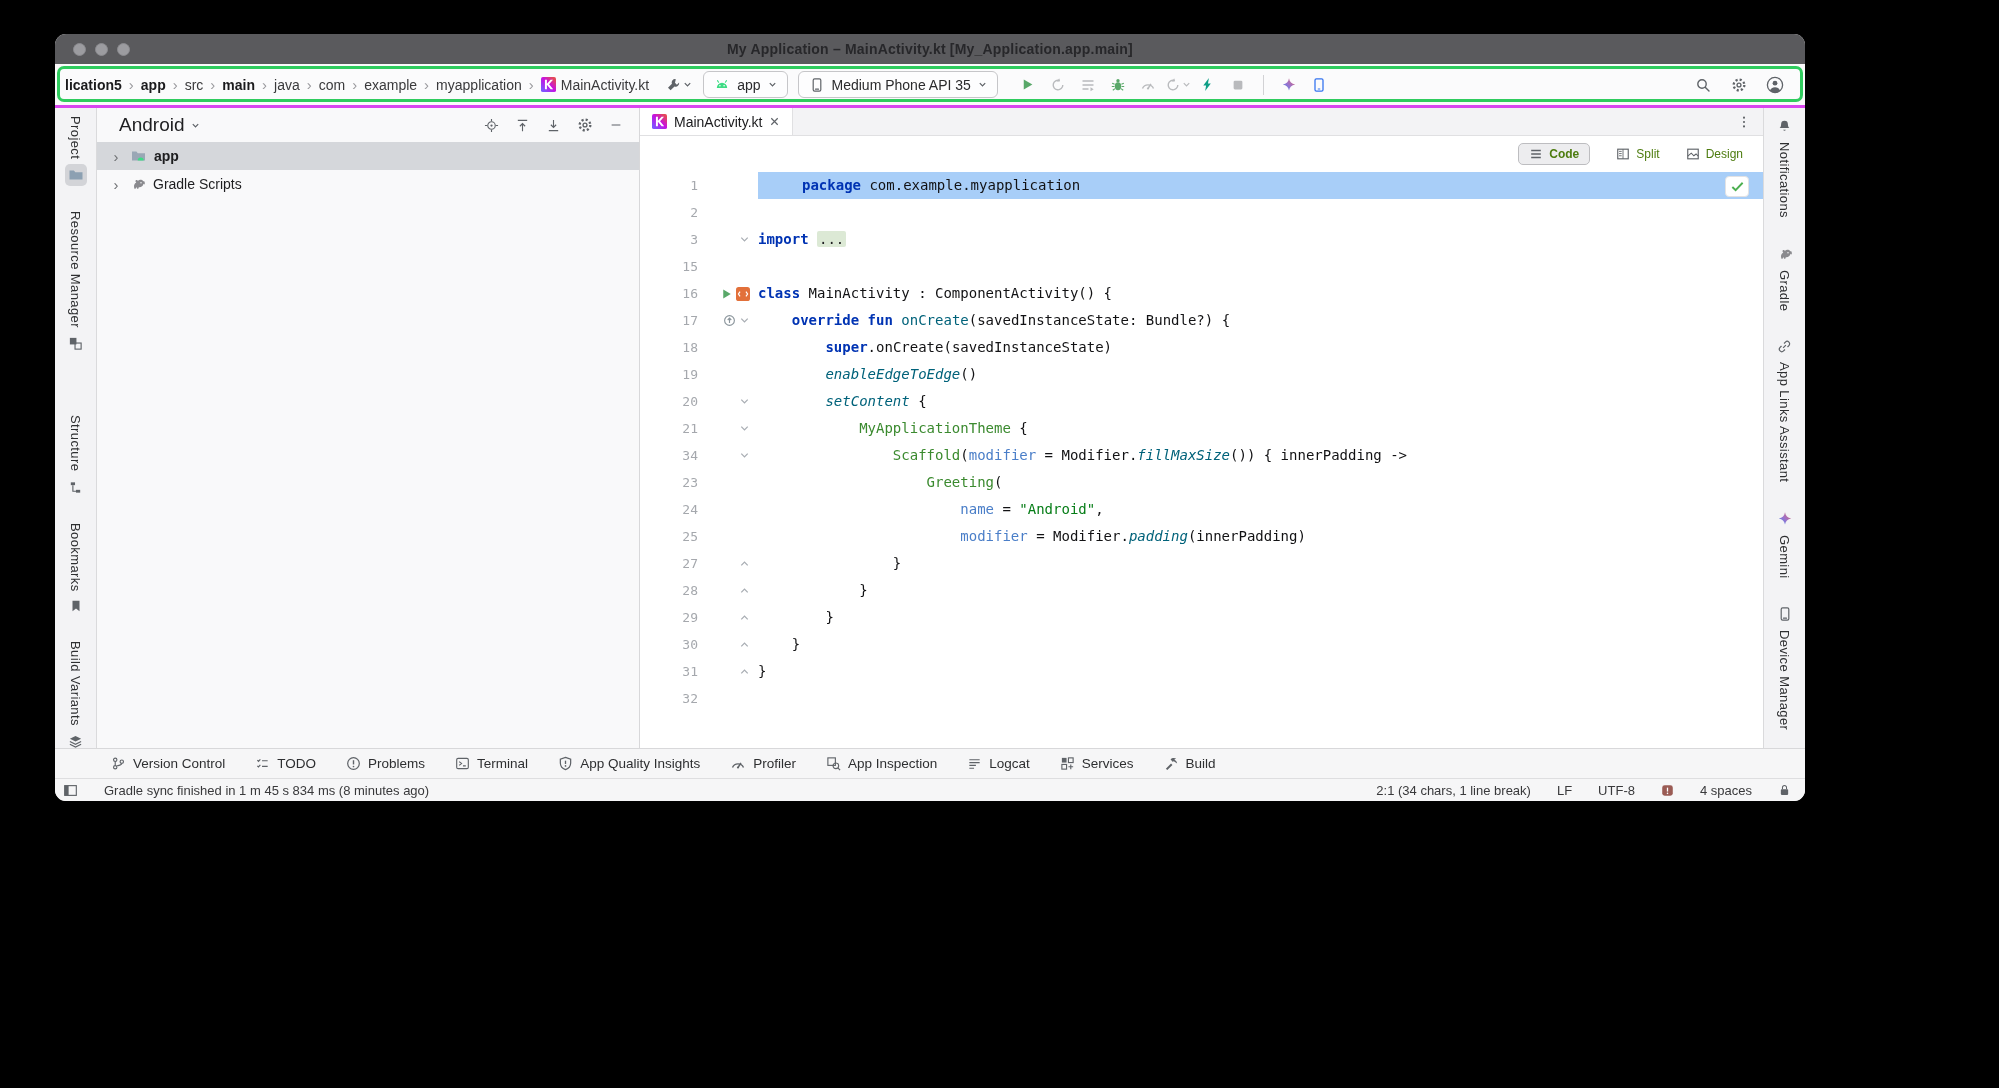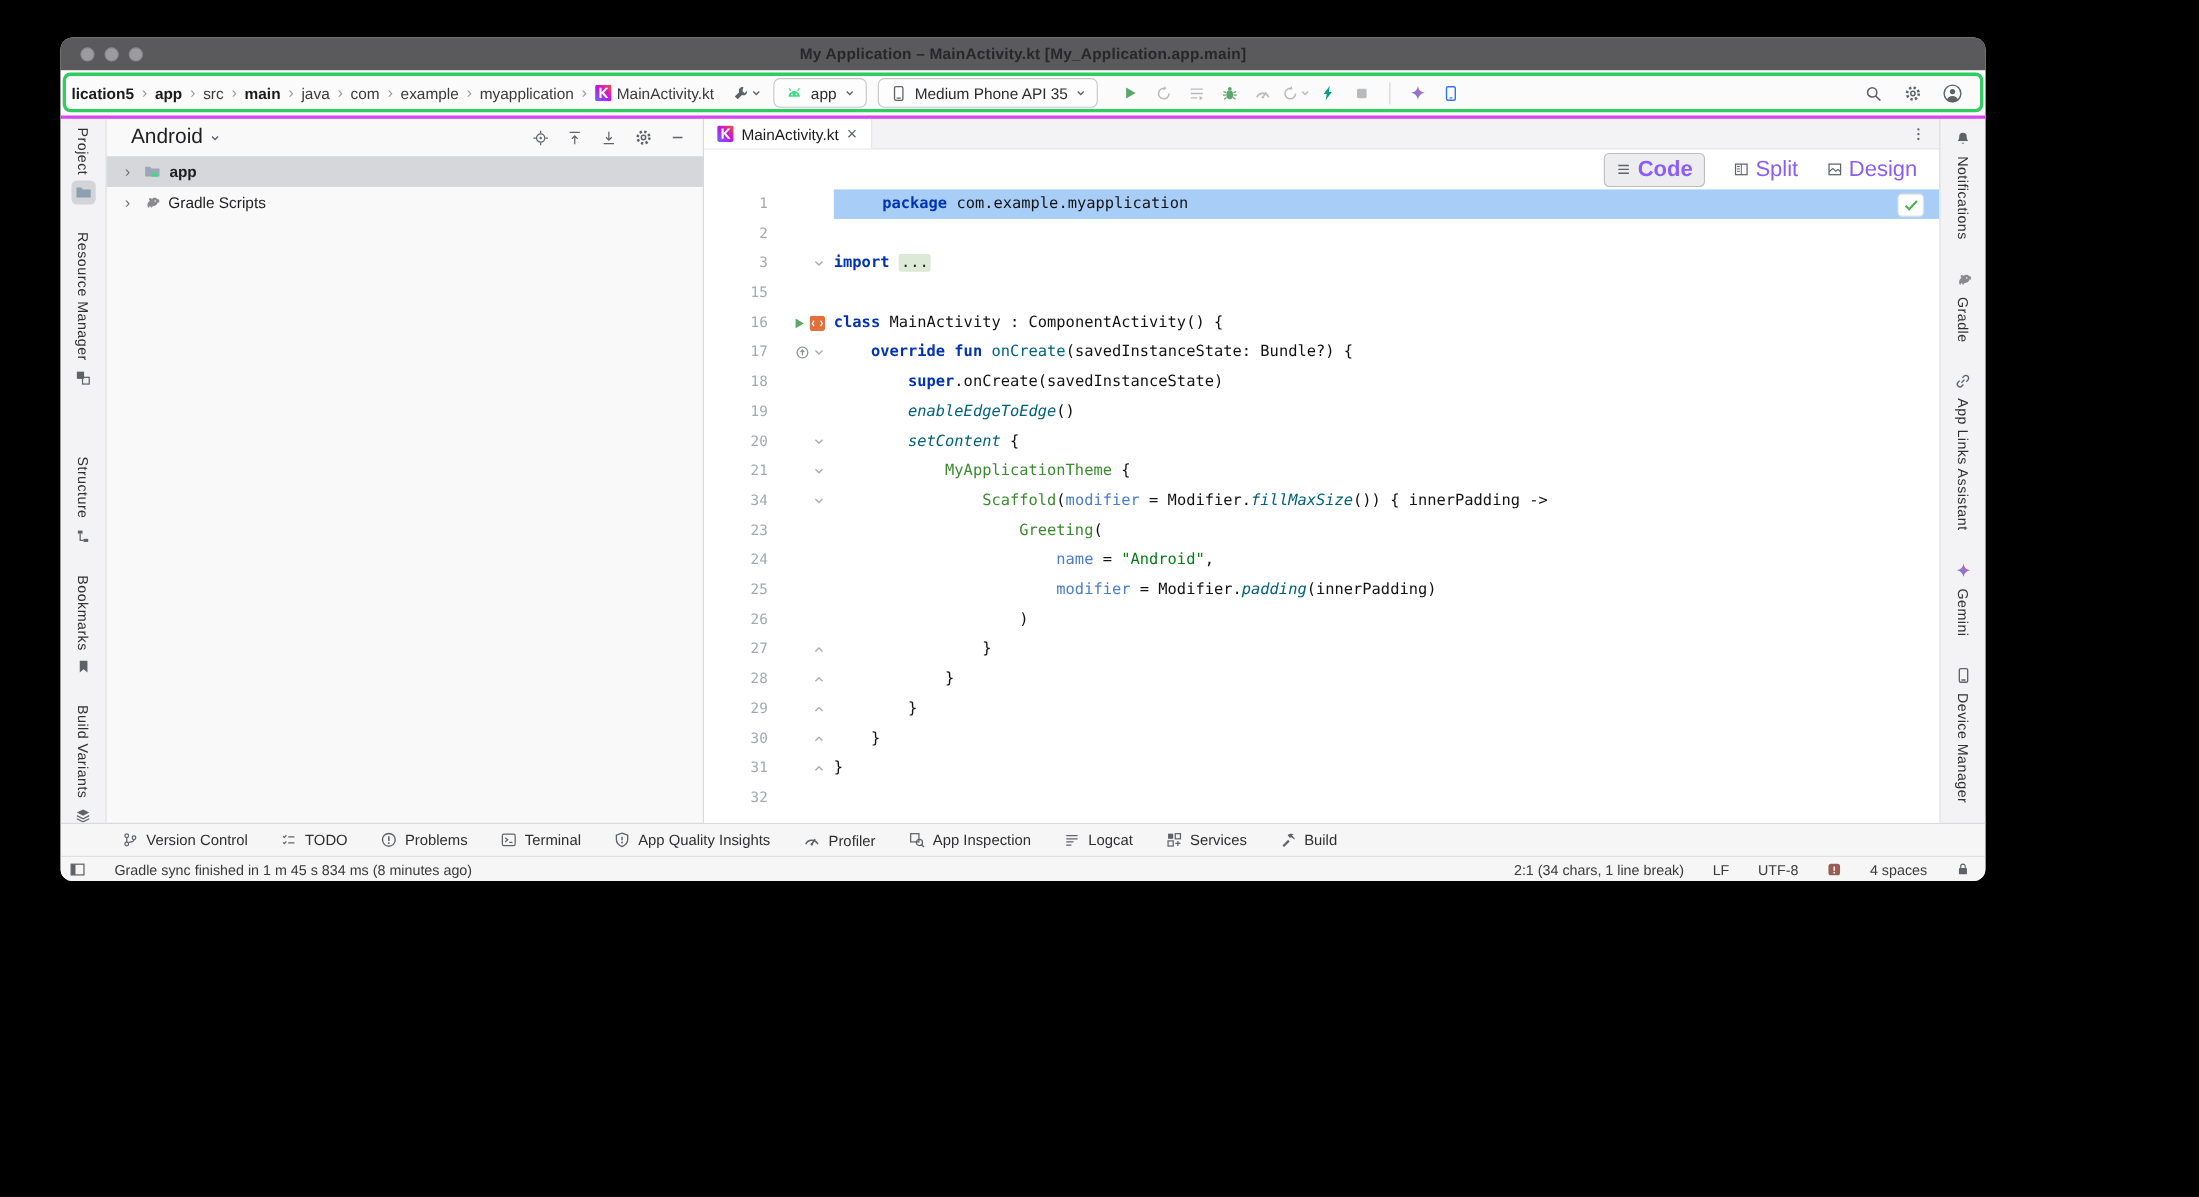--- a/index.html
+++ b/index.html
@@ -44,40 +44,40 @@
 .tree-row.bold .tree-label{font-weight:700}
 .tw-chev{color:#6E7073;font-size:15px;width:14px;text-align:center}
 
 .editor{flex:1;display:flex;flex-direction:column;background:#fff;min-width:0}
 .tabbar{height:28px;background:#F3F3F5;border-bottom:1px solid #E0E0E2;display:flex;align-items:center;padding-right:12px;flex:0 0 auto}
 .tab{height:100%;display:flex;align-items:center;gap:7px;padding:0 12px;background:#fff;border-right:1px solid #E0E0E2;font-size:14px;color:#1B1B1D;cursor:pointer}
 .tab-close{cursor:pointer}
 .tabbar-end{margin-left:auto;cursor:pointer}
 .editor-toolbar{height:36px;display:flex;align-items:center;justify-content:flex-end;background:#fff;padding-right:20px;flex:0 0 auto}
 .vm-group{display:flex;align-items:center;gap:26px}
-.view-mode{display:flex;align-items:center;gap:6px;font-size:20px;color:#8b5cf6;cursor:pointer}
+.view-mode{display:flex;align-items:center;gap:6px;font-size:12px;color:#4d7c0f;cursor:pointer}
 .view-mode.active{border:1px solid #BDBDC0;background:#EDEDEF;border-radius:5px;padding:3px 10px;font-weight:600}
 .code-area{flex:1;position:relative;font-family:"DejaVu Sans Mono",monospace;font-size:14px;overflow:hidden;background:#fff}
 .code-line{display:flex;height:27px;line-height:27px}
 .g-num{width:66px;text-align:right;color:#A5A8AD;font-size:13px;padding-right:8px;flex:0 0 auto}
 .g-icons{width:52px;display:flex;align-items:center;justify-content:flex-end;gap:3px;padding-right:8px;flex:0 0 auto}
 .code-text{flex:1;white-space:pre;color:#121214}
 .code-text.sel{background:#A8CEF8}
 .tk-k{color:#0033B3;font-weight:600}
 .tk-p{color:#121214}
 .tk-fd{color:#00627A}
 .tk-ext{color:#00627A;font-style:italic}
 .tk-comp{color:#3B8A2F}
 .tk-str{color:#067D17}
 .tk-narg{color:#4A7EC8}
 .tk-fold{background:#DCE9D5;border-radius:2px;padding:0 2px;color:#1F1F21}
 .inspection-chip{position:absolute;top:4px;right:14px;width:24px;height:21px;background:#fff;border:1px solid #E2E2E4;border-radius:4px;display:flex;align-items:center;justify-content:center;z-index:3}
 
 .bottombar{height:30px;background:#F6F6F7;border-top:1px solid #D8D8DA;display:flex;align-items:center;gap:30px;padding:0 20px 0 56px;flex:0 0 auto}
-.bb-item{display:flex;align-items:flex-end;gap:7px;font-size:13.5px;color:#2E2F31;cursor:pointer;white-space:nowrap}
+.bb-item{display:flex;align-items:flex-start;gap:7px;font-size:13.5px;color:#2E2F31;cursor:pointer;white-space:nowrap}
 .statusbar{height:23px;background:#F6F6F7;border-top:1px solid #DEDEE0;display:flex;align-items:center;padding:0 14px 0 8px;font-size:13px;color:#39393B;flex:0 0 auto}
 .sb-msg{margin-left:26px;cursor:pointer}
 .sb-right{margin-left:auto;display:flex;align-items:center;gap:26px;white-space:nowrap}
 .sb-right>span{cursor:pointer}
 </style>
 </head>
 <body>
 
 <div class="window">
 
@@ -612,25 +612,20 @@
           </div>
           <div class="code-line">
             <span class="g-num">24</span>
             <span class="g-icons"></span>
             <span class="code-text"><span class="tk-p">                        </span><span class="tk-narg">name</span><span class="tk-p"> = </span><span class="tk-str">"Android"</span><span class="tk-p">,</span></span>
           </div>
           <div class="code-line">
             <span class="g-num">25</span>
             <span class="g-icons"></span>
             <span class="code-text"><span class="tk-p">                        </span><span class="tk-narg">modifier</span><span class="tk-p"> = Modifier.</span><span class="tk-ext">padding</span><span class="tk-p">(innerPadding)</span></span>
-          </div>
-          <div class="code-line">
-            <span class="g-num">26</span>
-            <span class="g-icons"></span>
-            <span class="code-text"><span class="tk-p">                    )</span></span>
           </div>
           <div class="code-line">
             <span class="g-num">27</span>
             <span class="g-icons">
               <span class="icon">
                 <svg width="11" height="11" viewBox="0 0 12 12">
                   <path d="M2.5 8 6 4.5 9.5 8" fill="none" stroke="#A8ADB3" stroke-width="1.4"></path>
                 </svg>
               </span>
             </span>

